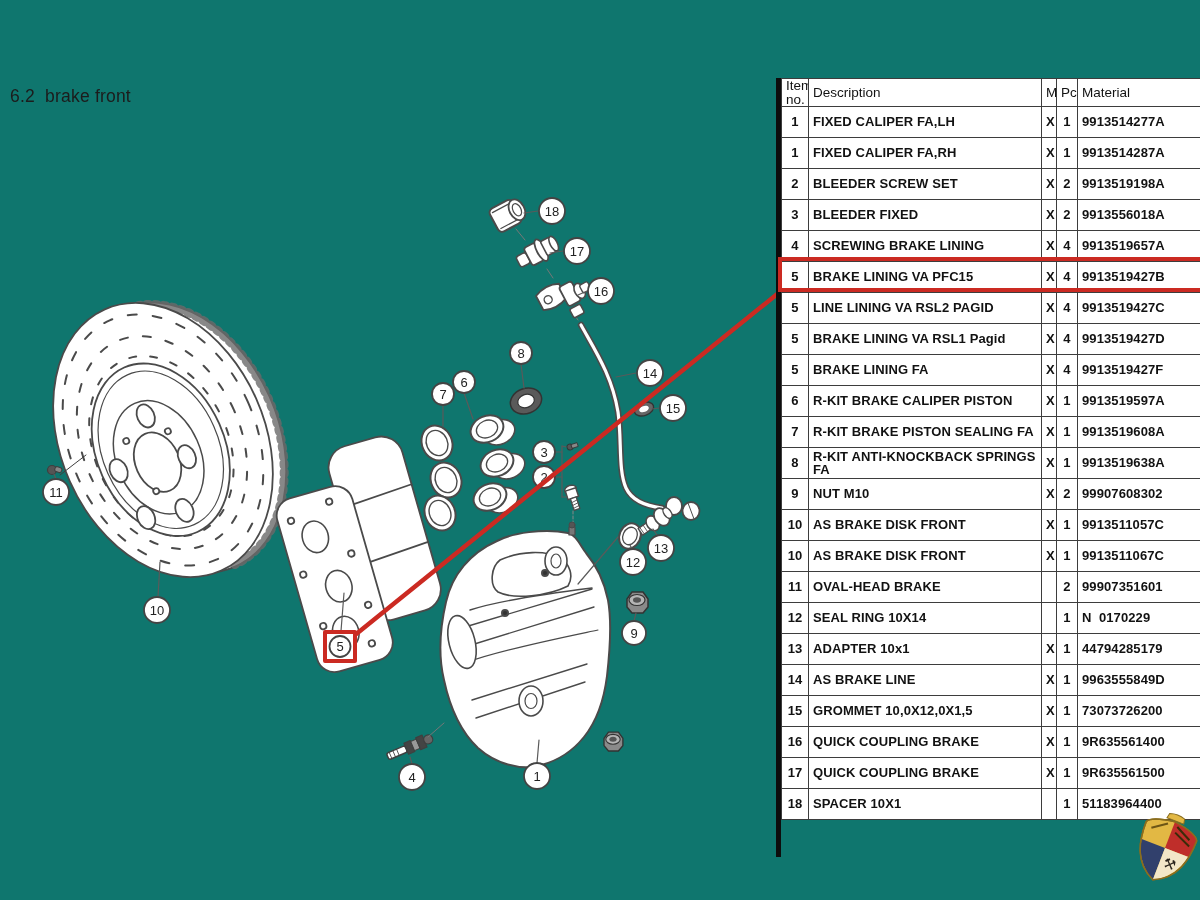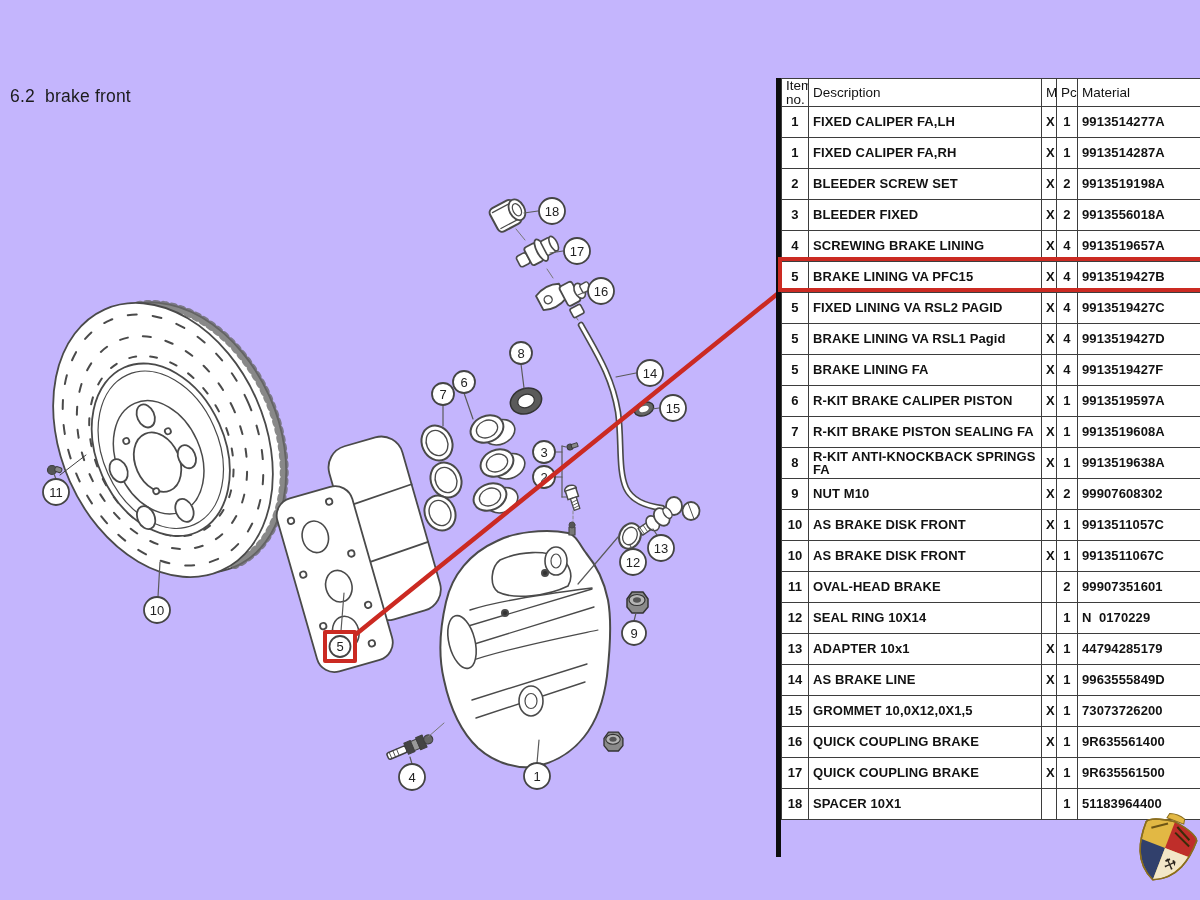--- a/index.html
+++ b/index.html
@@ -1,16 +1,16 @@
 <!DOCTYPE html>
 <html><head>
 <meta charset="utf-8">
 <style>
   html,body{margin:0;padding:0;background:#fff;}
-  .page{position:relative;width:1200px;height:900px;background:#c4b5fd;overflow:hidden;
+  .page{position:relative;width:1200px;height:900px;background:#0f766e;overflow:hidden;
         font-family:"Liberation Sans",sans-serif;color:#141414;}
   .title{position:absolute;left:10px;top:86px;font-size:17.5px;font-weight:500;
          letter-spacing:.2px;color:#1c1c1c;white-space:pre;}
   .diagram-svg{position:absolute;left:0;top:0;z-index:1;}
   .tbar{position:absolute;left:776px;top:78px;width:5px;height:779px;background:#0d0d0d;z-index:2;}
   .table-wrap{position:absolute;left:781px;top:78px;width:419px;z-index:2;}
   table.parts{border-collapse:collapse;width:496px;table-layout:fixed;}
   table.parts th,table.parts td{border:1.6px solid #3d3d3d;padding:0 4px;overflow:hidden;
          color:#121212;background:#fff;}
   table.parts thead th{height:19px;font-weight:400;font-size:13.5px;text-align:left;
@@ -408,21 +408,21 @@
     <tr>
       <td class="c-item">5</td>
       <td class="c-desc">BRAKE LINING VA PFC15</td>
       <td class="c-m">X</td>
       <td class="c-pc">4</td>
       <td class="c-mat">9913519427B</td>
     </tr>
 
     <tr>
       <td class="c-item">5</td>
-      <td class="c-desc">FIXED LINING VA RSL2 PAGID</td>
+      <td class="c-desc">LINE LINING VA RSL2 PAGID</td>
       <td class="c-m">X</td>
       <td class="c-pc">4</td>
       <td class="c-mat">9913519427C</td>
     </tr>
 
     <tr>
       <td class="c-item">5</td>
       <td class="c-desc">BRAKE LINING VA RSL1 Pagid</td>
       <td class="c-m">X</td>
       <td class="c-pc">4</td>

